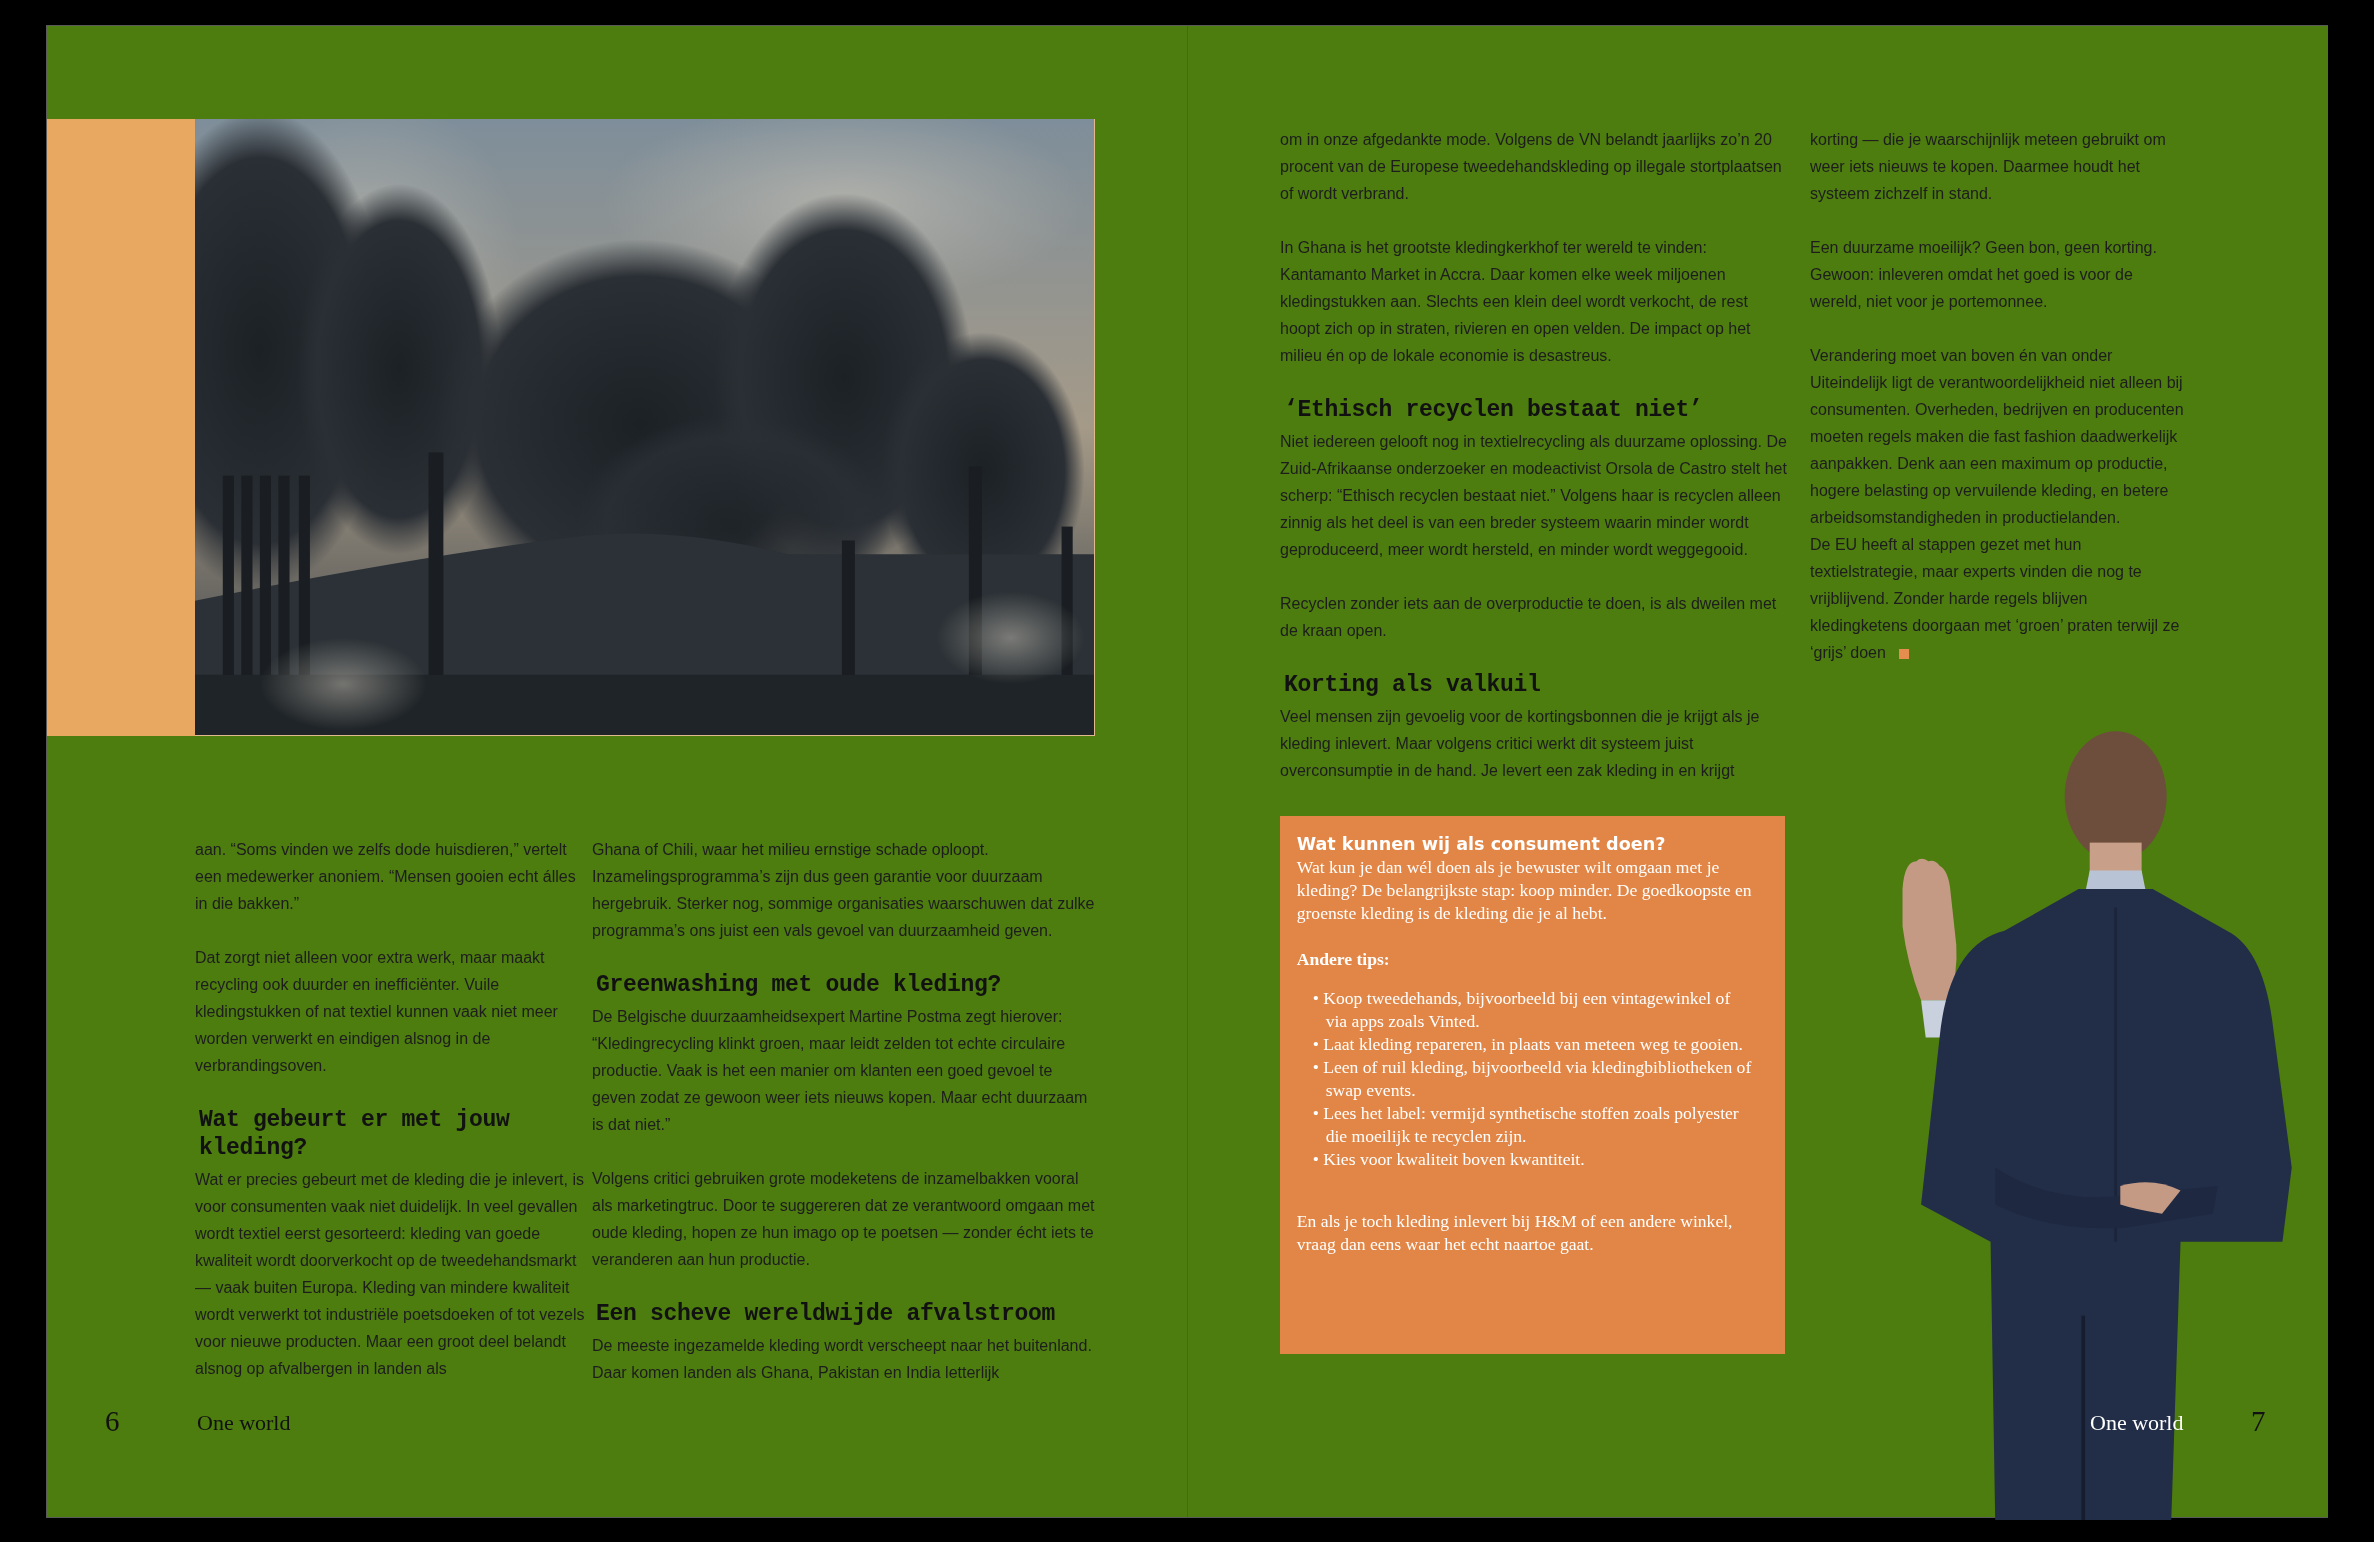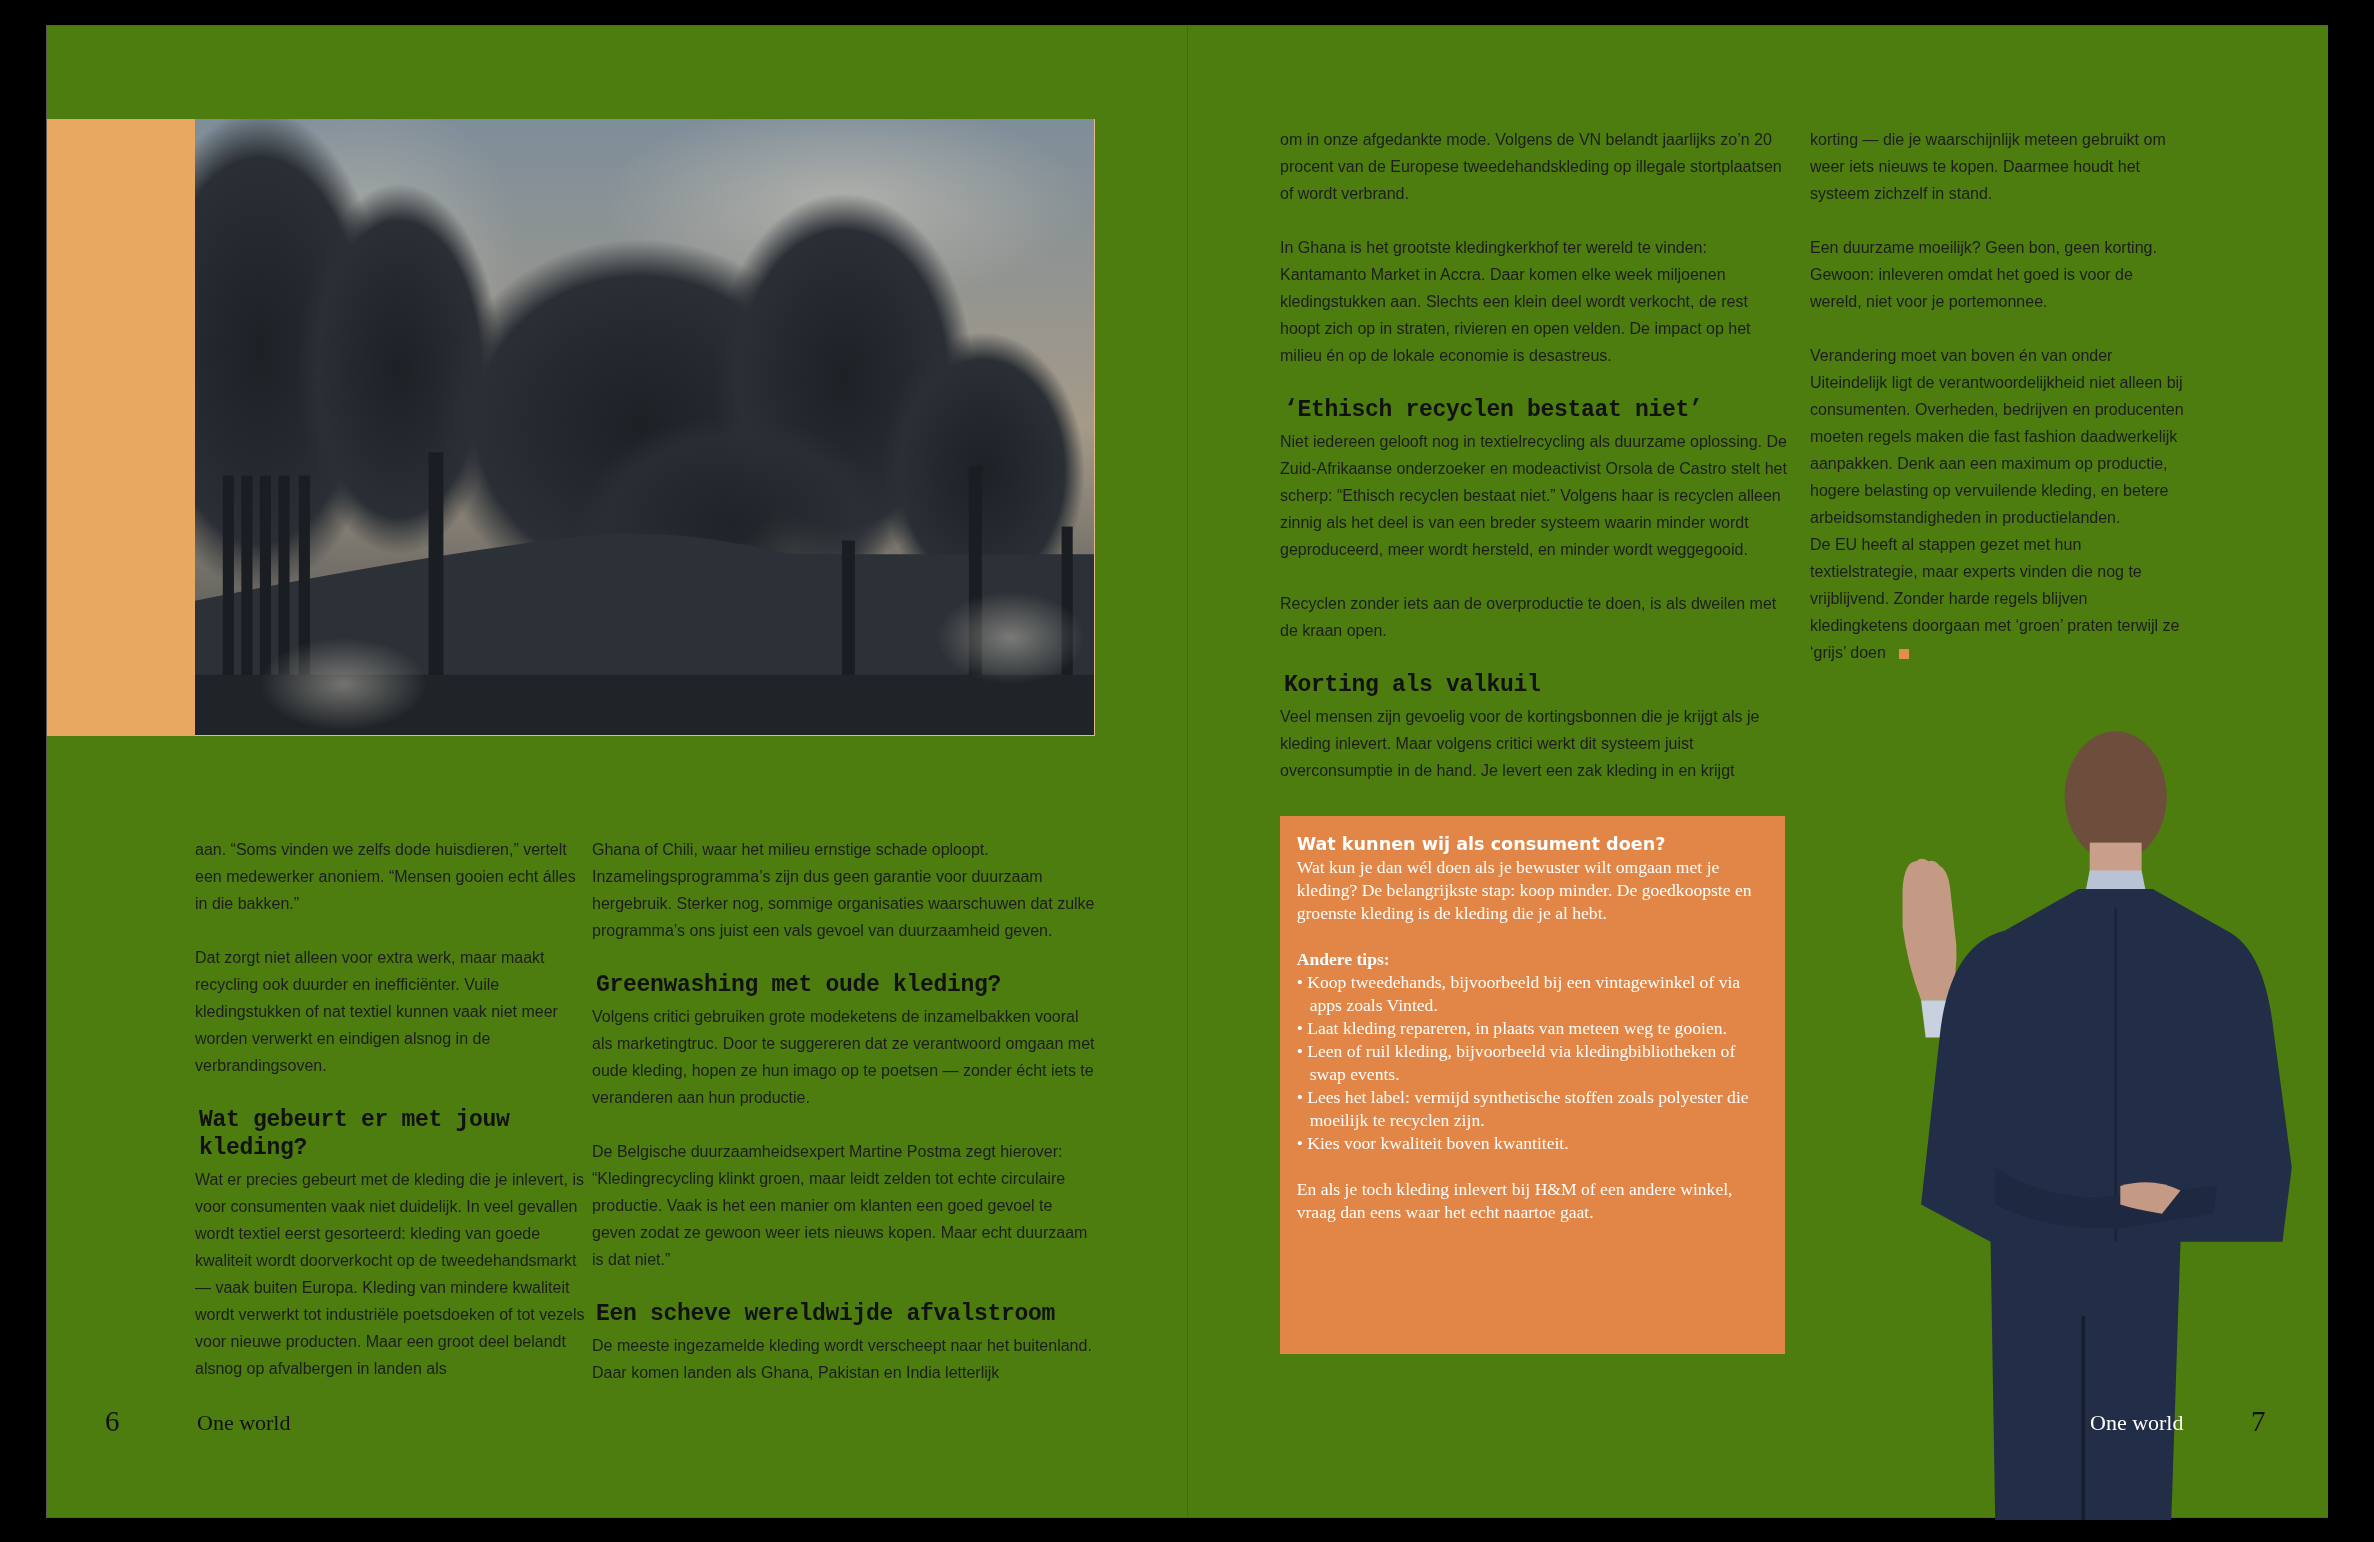--- a/index.html
+++ b/index.html
@@ -14,21 +14,21 @@
   .col p { margin:0 0 27px 0; }
   .col p.tight { margin:0; }
   .col h3 { font-family:Liberation Mono, monospace; font-weight:bold; font-size:23px; line-height:28px; margin:4px; color:#111; letter-spacing:-0.3px; }
   .folio-num { position:absolute; font-family:"Liberation Serif", serif; font-size:29px; color:#111; }
   .folio-title { position:absolute; font-family:"Liberation Serif", serif; font-size:22px; color:#111; }
   .infobox { position:absolute; left:92px; top:790px; width:505px; height:538px; background:#e28647; color:#fff; box-sizing:border-box; padding:16.7px 16.7px; font-family:"Liberation Serif", serif; font-size:17.6px; line-height:23px; }
   .infobox h4 { margin:0; font-family:"DejaVu Sans", sans-serif; font-weight:bold; font-size:17.6px; line-height:23px; }
   .infobox p { margin:0; }
   .infobox .gap { height:23px; }
   .infobox .tips-title { font-weight:bold; }
-  .infobox ul { list-style:none; margin:0; padding:0; }
+  .infobox ul { list-style:none; margin:16px; padding:0; }
   .infobox li { padding-left:13px; text-indent:-13px; }
   .infobox li::before { content:"• "; }
   .man { position:absolute; left:696px; top:696px; width:417px; height:798px; }
   .man svg { width:100%; height:100%; display:block; }
   .end-mark { display:inline-block; width:10.2px; height:10.2px; background:#e58d4f; margin-left:13px; vertical-align:middle; }
 </style>
 </head>
 <body>
 
 <div class="page" id="page-left">
@@ -79,22 +79,22 @@
   <div class="col" style="left:148px; top:810px; width:390px;">
     <p>aan. “Soms vinden we zelfs dode huisdieren,” vertelt een medewerker anoniem. “Mensen gooien echt álles in die bakken.”</p>
     <p>Dat zorgt niet alleen voor extra werk, maar maakt recycling ook duurder en inefficiënter. Vuile kledingstukken of nat textiel kunnen vaak niet meer worden verwerkt en eindigen alsnog in de verbrandingsoven.</p>
     <h3>Wat gebeurt er met jouw kleding?</h3>
     <p class="tight">Wat er precies gebeurt met de kleding die je inlevert, is voor consumenten vaak niet duidelijk. In veel gevallen wordt textiel eerst gesorteerd: kleding van goede kwaliteit wordt doorverkocht op de tweedehandsmarkt — vaak buiten Europa. Kleding van mindere kwaliteit wordt verwerkt tot industriële poetsdoeken of tot vezels voor nieuwe producten. Maar een groot deel belandt alsnog op afvalbergen in landen als</p>
   </div>
 
   <div class="col" style="left:545px; top:810px; width:508px;">
     <p>Ghana of Chili, waar het milieu ernstige schade oploopt. Inzamelingsprogramma’s zijn dus geen garantie voor duurzaam hergebruik. Sterker nog, sommige organisaties waarschuwen dat zulke programma’s ons juist een vals gevoel van duurzaamheid geven.</p>
     <h3>Greenwashing met oude kleding?</h3>
+    <p>De Belgische duurzaamheidsexpert Martine Postma zegt hierover: “Kledingrecycling klinkt groen, maar leidt zelden tot echte circulaire productie. Vaak is het een manier om klanten een goed gevoel te geven zodat ze gewoon weer iets nieuws kopen. Maar echt duurzaam is dat niet.”</p>
     <p>Volgens critici gebruiken grote modeketens de inzamelbakken vooral als marketingtruc. Door te suggereren dat ze verantwoord omgaan met oude kleding, hopen ze hun imago op te poetsen — zonder écht iets te veranderen aan hun productie.</p>
-    <p>De Belgische duurzaamheidsexpert Martine Postma zegt hierover: “Kledingrecycling klinkt groen, maar leidt zelden tot echte circulaire productie. Vaak is het een manier om klanten een goed gevoel te geven zodat ze gewoon weer iets nieuws kopen. Maar echt duurzaam is dat niet.”</p>
     <h3>Een scheve wereldwijde afvalstroom</h3>
     <p class="tight">De meeste ingezamelde kleding wordt verscheept naar het buitenland. Daar komen landen als Ghana, Pakistan en India letterlijk</p>
   </div>
 
   <div class="folio-num" style="left:58px; top:1379px;">6</div>
   <div class="folio-title" style="left:150px; top:1384px;">One world</div>
 </div>
 
 <div class="page" id="page-right">
   <div class="col" style="left:92px; top:100px; width:508px;">

